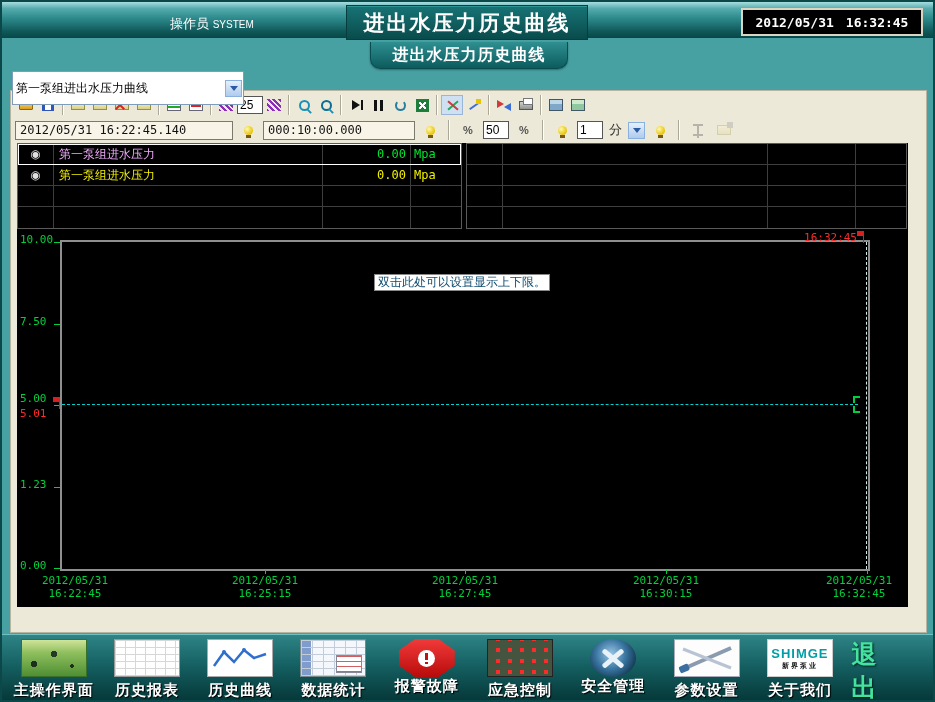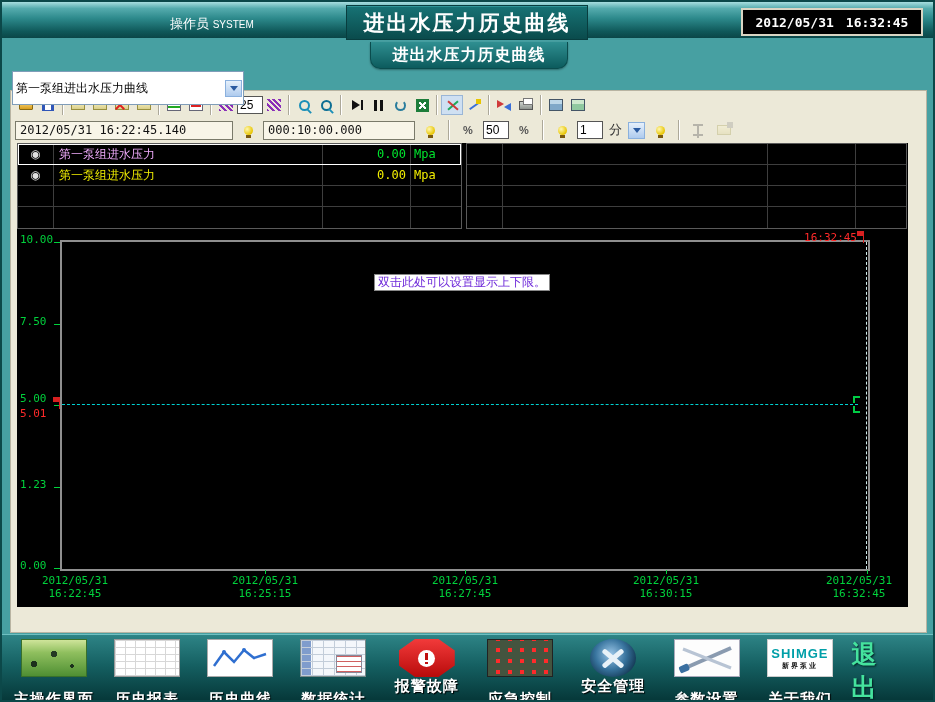--- a/index.html
+++ b/index.html
@@ -113,32 +113,32 @@
   .ytick{position:absolute;left:37px;width:6px;height:1px;background:#00d23c}
   .limitline{position:absolute;left:45px;top:261px;width:796px;height:0;border-top:1px dashed #00d2d2}
   .flagpole{position:absolute;width:1px;height:12px;background:#d82020}
   .flagpole::after{content:"";position:absolute;left:-6px;top:0;width:6px;height:5px;background:#d82020}
   .glm{position:absolute;width:7px;height:7px}
   .glm.top{border-top:2px solid #00cc44;border-left:2px solid #00cc44}
   .glm.bot{border-bottom:2px solid #00cc44;border-left:2px solid #00cc44}
   .cursorline{position:absolute;left:849px;top:99px;height:327px;width:0;border-left:1px dashed #cfe9e9}
   .cursor-time{position:absolute;left:752px;top:88px;width:88px;text-align:right;
     font-family:"DejaVu Sans Mono",monospace;font-size:11px;color:#ff2a2a}
-  .tooltip{position:absolute;left:357px;top:131px;background:#fff;color:#6d28d9;font-size:12px;line-height:15px;
+  .tooltip{position:absolute;left:357px;top:131px;background:#fff;color:#0c4a6e;font-size:12px;line-height:15px;
     padding:0 3px;white-space:nowrap;border:1px solid #888}
   .xlab{position:absolute;top:431px;width:96px;text-align:center;font-family:"DejaVu Sans Mono",monospace;
     font-size:11px;line-height:13px;color:#00d23c}
   .xtick{position:absolute;top:427px;width:1px;height:4px;background:#00d23c}
 
   
   .bottomnav{position:absolute;left:0;top:632px;width:100%;height:68px;
     background:linear-gradient(180deg,#2e8486 0%,#156062 45%,#053637 100%);
     border-top:1px solid #6fc0c1;display:flex;align-items:flex-start;padding:4px 6px 0;gap:2px}
   .nav-item{width:92px;display:flex;flex-direction:column;align-items:center;cursor:pointer}
-  .nav-icon{width:66px;height:38px;margin-bottom:13px;position:relative}
+  .nav-icon{width:66px;height:38px;margin-bottom:4px;position:relative}
   .nav-label{font-size:15px;font-weight:bold;color:#fff;text-shadow:1px 1px 1px #000;letter-spacing:1px;white-space:nowrap}
   .ic-main{background:
       radial-gradient(circle 3px at 12px 24px,#1c301c 98%,transparent),
       radial-gradient(circle 3px at 32px 14px,#243a24 98%,transparent),
       radial-gradient(circle 2px at 50px 26px,#1c301c 98%,transparent),
       linear-gradient(180deg,#cfe49a 0%,#8fbf5e 35%,#4f8f33 100%);
     border:1px solid #39702a}
   .ic-report{background:#fff;border:1px solid #999;
     background-image:repeating-linear-gradient(0deg,#d7d7d7 0 1px,transparent 1px 7px),
                      repeating-linear-gradient(90deg,#d7d7d7 0 1px,transparent 1px 10px)}

